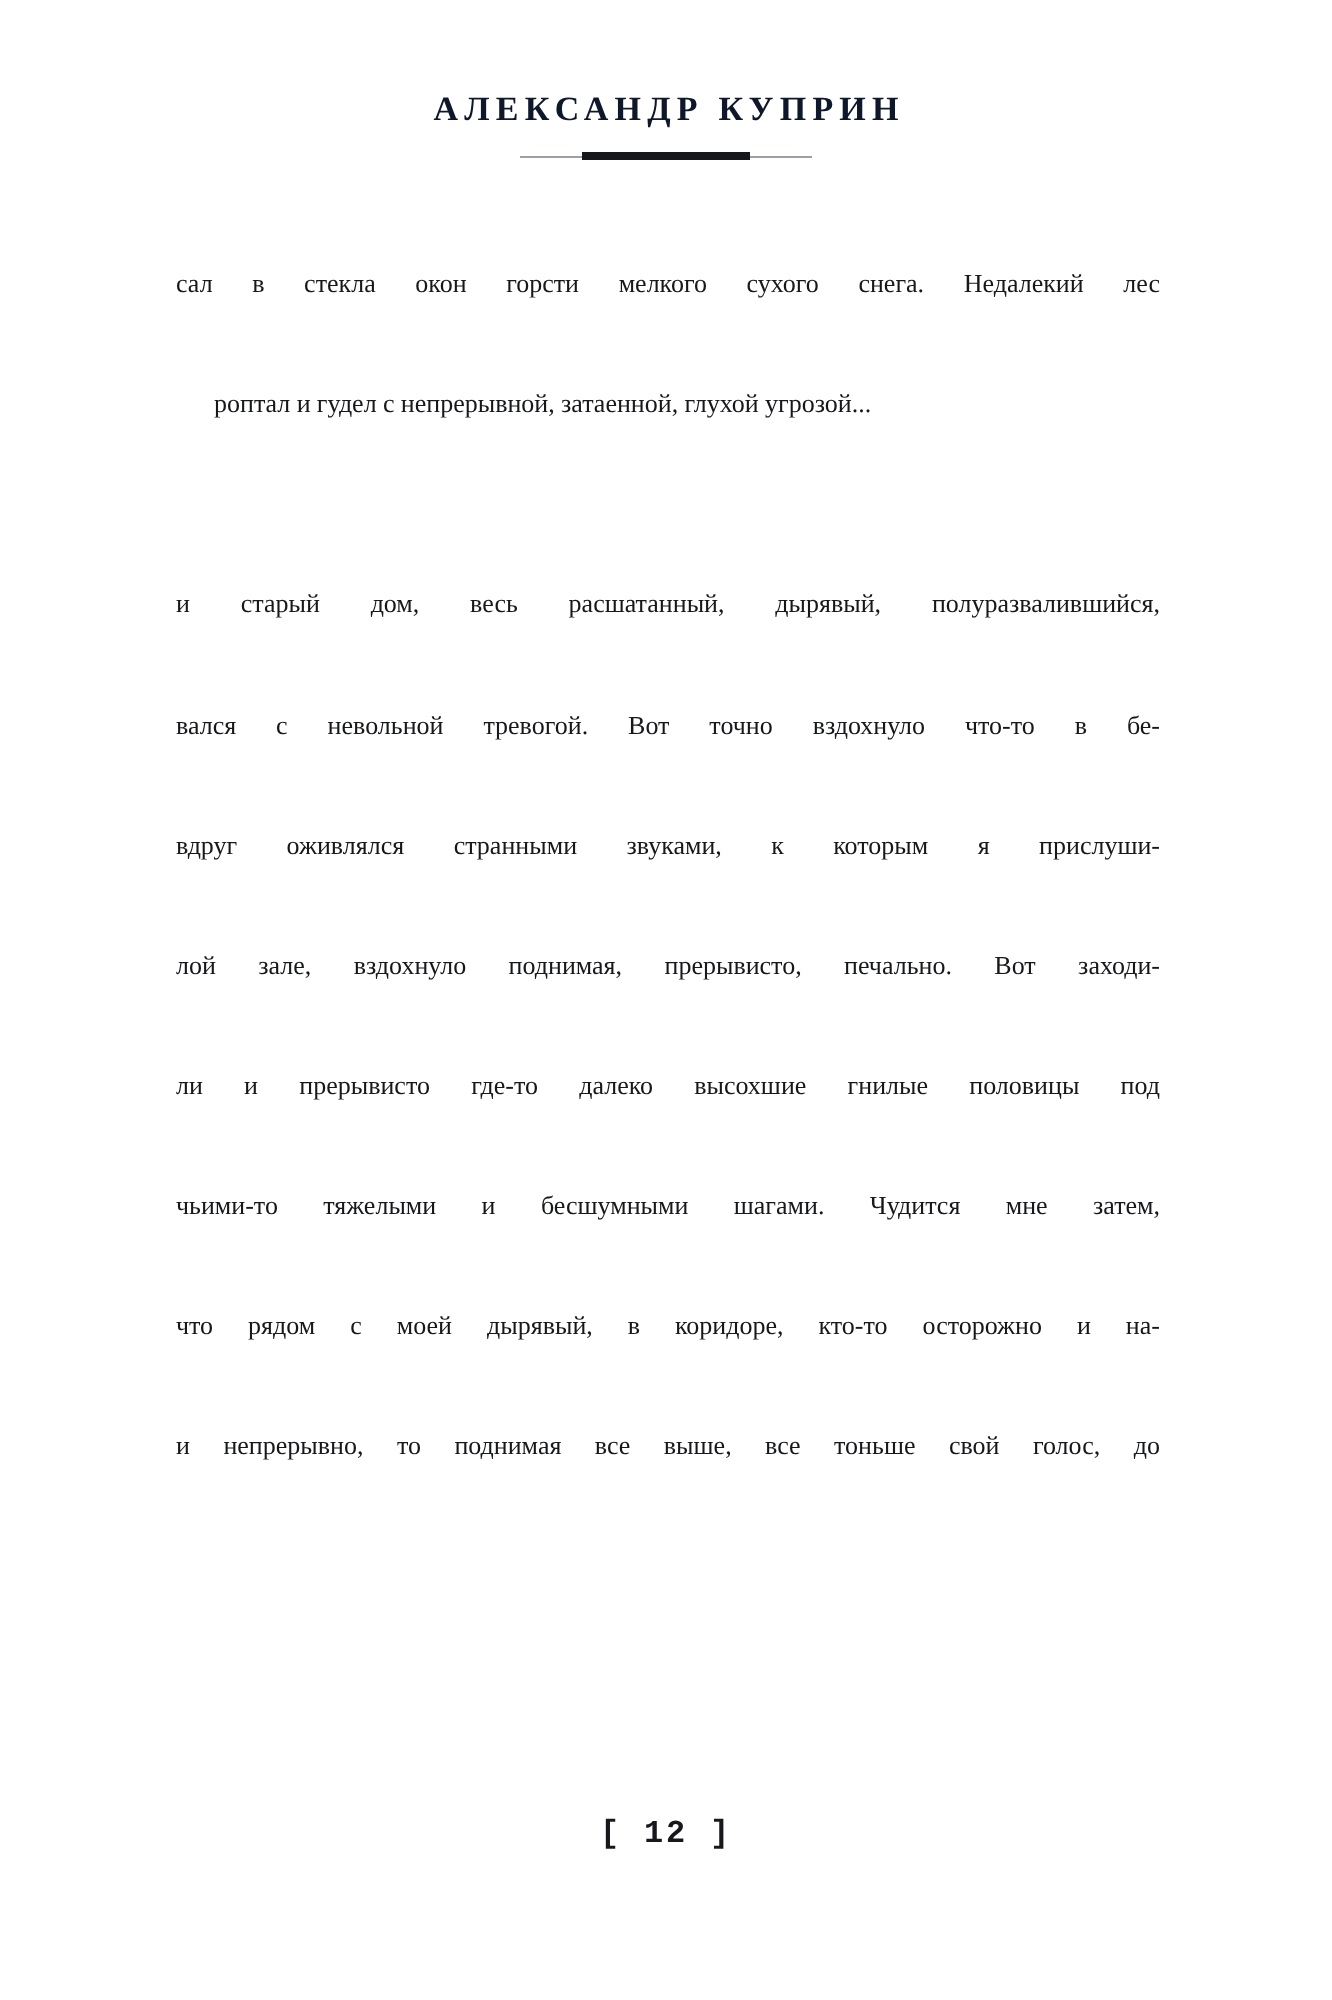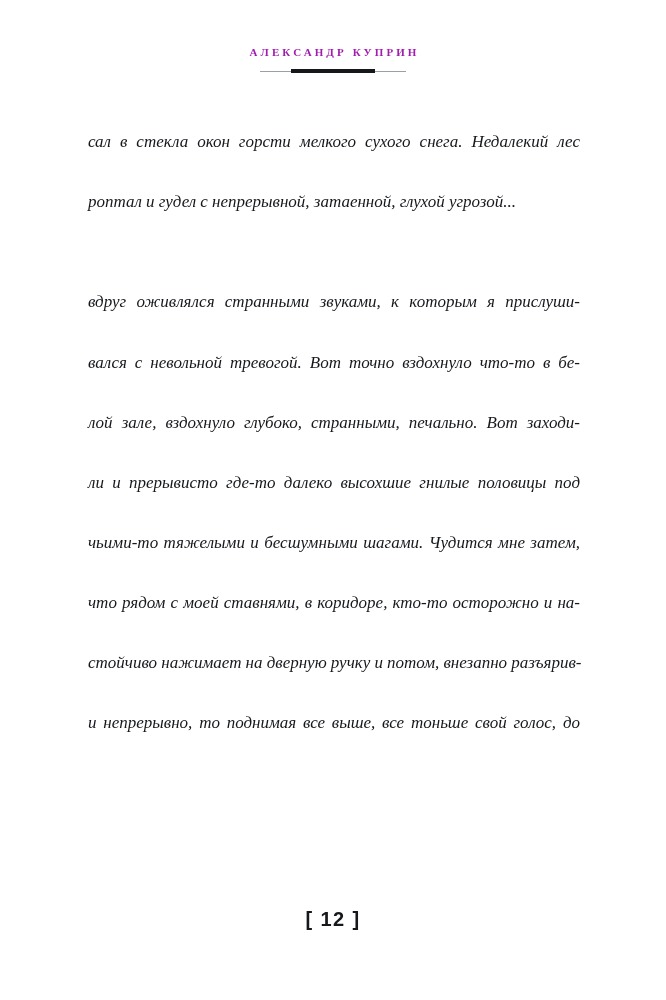--- a/index.html
+++ b/index.html
@@ -24,24 +24,24 @@
     position: absolute;
     top: 46px;
     left: 0;
     right: 0;
     text-align: center;
   }
 
   .running-head-title {
     display: block;
     font-family: "Liberation Serif", "DejaVu Serif", serif;
-    font-size: 11px;
+    font-size: 17px;
     font-weight: 700;
     letter-spacing: 3.1px;
-    color: #a21caf;
+    color: #0f172a;
     text-indent: 3.1px;
     line-height: 1.1;
   }
 
   
   .head-rule {
     position: relative;
     width: 146px;
     height: 9px;
     margin: 9px auto 0 auto;
@@ -67,62 +67,62 @@
   .text-block {
     position: absolute;
     top: 92px;
     left: 88px;
     width: 492px;
   }
 
   .para {
     margin: 0;
     font-family: "Liberation Serif", "DejaVu Serif", serif;
-    font-size: 17px;
+    font-size: 13px;
     line-height: 20.05px;
     color: #16181c;
     text-align: justify;
     text-justify: inter-word;
     white-space: pre-wrap;
     hyphens: none;
     word-spacing: -0.1px;
-    font-style: italic;
   }
 
   
   .para.continued {
     text-indent: 0;
   }
   .para.indented {
     text-indent: 0;
   }
 
   
   .line {
     display: block;
     text-align: justify;
     text-align-last: justify;
     white-space: nowrap;
   }
   .line.last {
     text-align-last: left;
+    margin-left: 19px;
   }
   .line.indent {
     text-indent: 25px;
   }
 
   
   .folio {
     position: absolute;
     top: 908px;
     left: 0;
     right: 0;
     text-align: center;
-    font-family: Liberation Sans, sans-serif;
-    font-size: 20px;
+    font-family: Liberation Mono, monospace;
+    font-size: 16px;
     font-weight: 700;
     color: #16181c;
     letter-spacing: 1.4px;
   }
 </style>
 </head>
 <body>
 
 <div class="page">
 
@@ -135,27 +135,27 @@
   </div>
 
   <div class="text-block">
 
     <p class="para continued">
       <span class="line">сал в стекла окон горсти мелкого сухого снега. Недалекий лес</span>
       <span class="line last">роптал и гудел с непрерывной, затаенной, глухой угрозой...</span>
     </p>
 
     <p class="para indented">
+      <span class="line">и старый дом, весь расшатанный, дырявый, полуразвалившийся,</span>
+      <span class="line">вался с невольной тревогой. Вот точно вздохнуло что-то в бе-</span>
       <span class="line">вдруг оживлялся странными звуками, к которым я прислуши-</span>
-      <span class="line">вался с невольной тревогой. Вот точно вздохнуло что-то в бе-</span>
-      <span class="line">лой зале, вздохнуло глубоко, странными, печально. Вот заходи-</span>
+      <span class="line">лой зале, вздохнуло поднимая, прерывисто, печально. Вот заходи-</span>
       <span class="line">ли и прерывисто где-то далеко высохшие гнилые половицы под</span>
       <span class="line">чьими-то тяжелыми и бесшумными шагами. Чудится мне затем,</span>
-      <span class="line">что рядом с моей ставнями, в коридоре, кто-то осторожно и на-</span>
-      <span class="line">стойчиво нажимает на дверную ручку и потом, внезапно разъярив-</span>
+      <span class="line">что рядом с моей дырявый, в коридоре, кто-то осторожно и на-</span>
       <span class="line">и непрерывно, то поднимая все выше, все тоньше свой голос, до</span>
       
       
       
       
       
     </p>
 
   </div>
 

